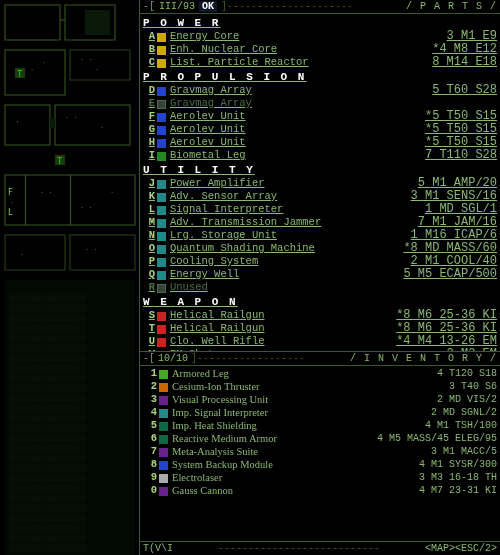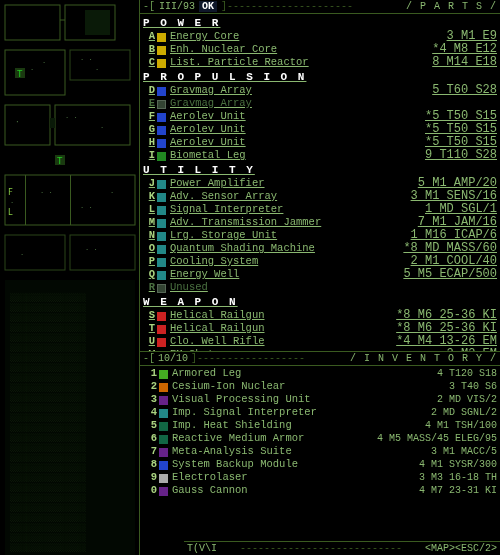--- a/index.html
+++ b/index.html
@@ -164,38 +164,38 @@
       width: 10px;
       height: 10px;
       margin-right: 3px;
       display: inline-block;
       flex-shrink: 0;
     }
     .inv-row .inv-name {
       flex: 1;
       color: #8ab870;
       overflow: hidden;
+      font-family: Liberation Serif, serif;
     }
     .inv-row .inv-stats {
       color: #8ab870;
       font-size: 10px;
       white-space: nowrap;
       margin-left: 4px;
     }
     
     .bottom-bar {
       border-top: 1px solid #3a5a20;
       padding: 1px 3px;
       display: flex;
       align-items: center;
       justify-content: space-between;
       font-size: 10px;
       color: #6a9a50;
       min-height: 14px;
-      margin-left: 44px;
     }
     .bottom-bar-left { color: #8ab870; }
     .bottom-bar-right { color: #8ab870; }
   </style>
 </head>
 <body>
 
 <div class="screen">
 
   <div class="map-panel">
@@ -338,21 +338,21 @@
       <div class="equip-row">
         <span class="key">H</span>
         <span class="icon-box"><span class="sq sq-blue"></span></span>
         <span class="item-name">Aerolev Unit</span>
         <span class="item-stats">*5 T50 S15</span>
       </div>
       <div class="equip-row">
         <span class="key">I</span>
         <span class="icon-box"><span class="sq sq-green"></span></span>
         <span class="item-name">Biometal Leg</span>
-        <span class="item-stats">9 T110 S28</span>
+        <span class="item-stats">7 T110 S28</span>
       </div>
 
       <div class="section-header">U T I L I T Y</div>
       <div class="equip-row">
         <span class="key">J</span>
         <span class="icon-box"><span class="sq sq-cyan"></span></span>
         <span class="item-name">Power Amplifier</span>
         <span class="item-stats">5 M1 AMP/20</span>
       </div>
       <div class="equip-row">
@@ -442,21 +442,21 @@
     <div class="inv-section">
       <div class="inv-row">
         <span class="inv-num">1</span>
         <span class="inv-icon"><span class="sq sq-lime"></span></span>
         <span class="inv-name">Armored Leg</span>
         <span class="inv-stats">4 T120 S18</span>
       </div>
       <div class="inv-row">
         <span class="inv-num">2</span>
         <span class="inv-icon"><span class="sq sq-orange"></span></span>
-        <span class="inv-name">Cesium-Ion Nuclear</span>
+        <span class="inv-name">Cesium-Ion Thruster</span>
         <span class="inv-stats">3 T40 S6</span>
       </div>
       <div class="inv-row">
         <span class="inv-num">3</span>
         <span class="inv-icon"><span class="sq sq-purple"></span></span>
         <span class="inv-name">Visual Processing Unit</span>
         <span class="inv-stats">2 MD VIS/2</span>
       </div>
       <div class="inv-row">
         <span class="inv-num">4</span>

